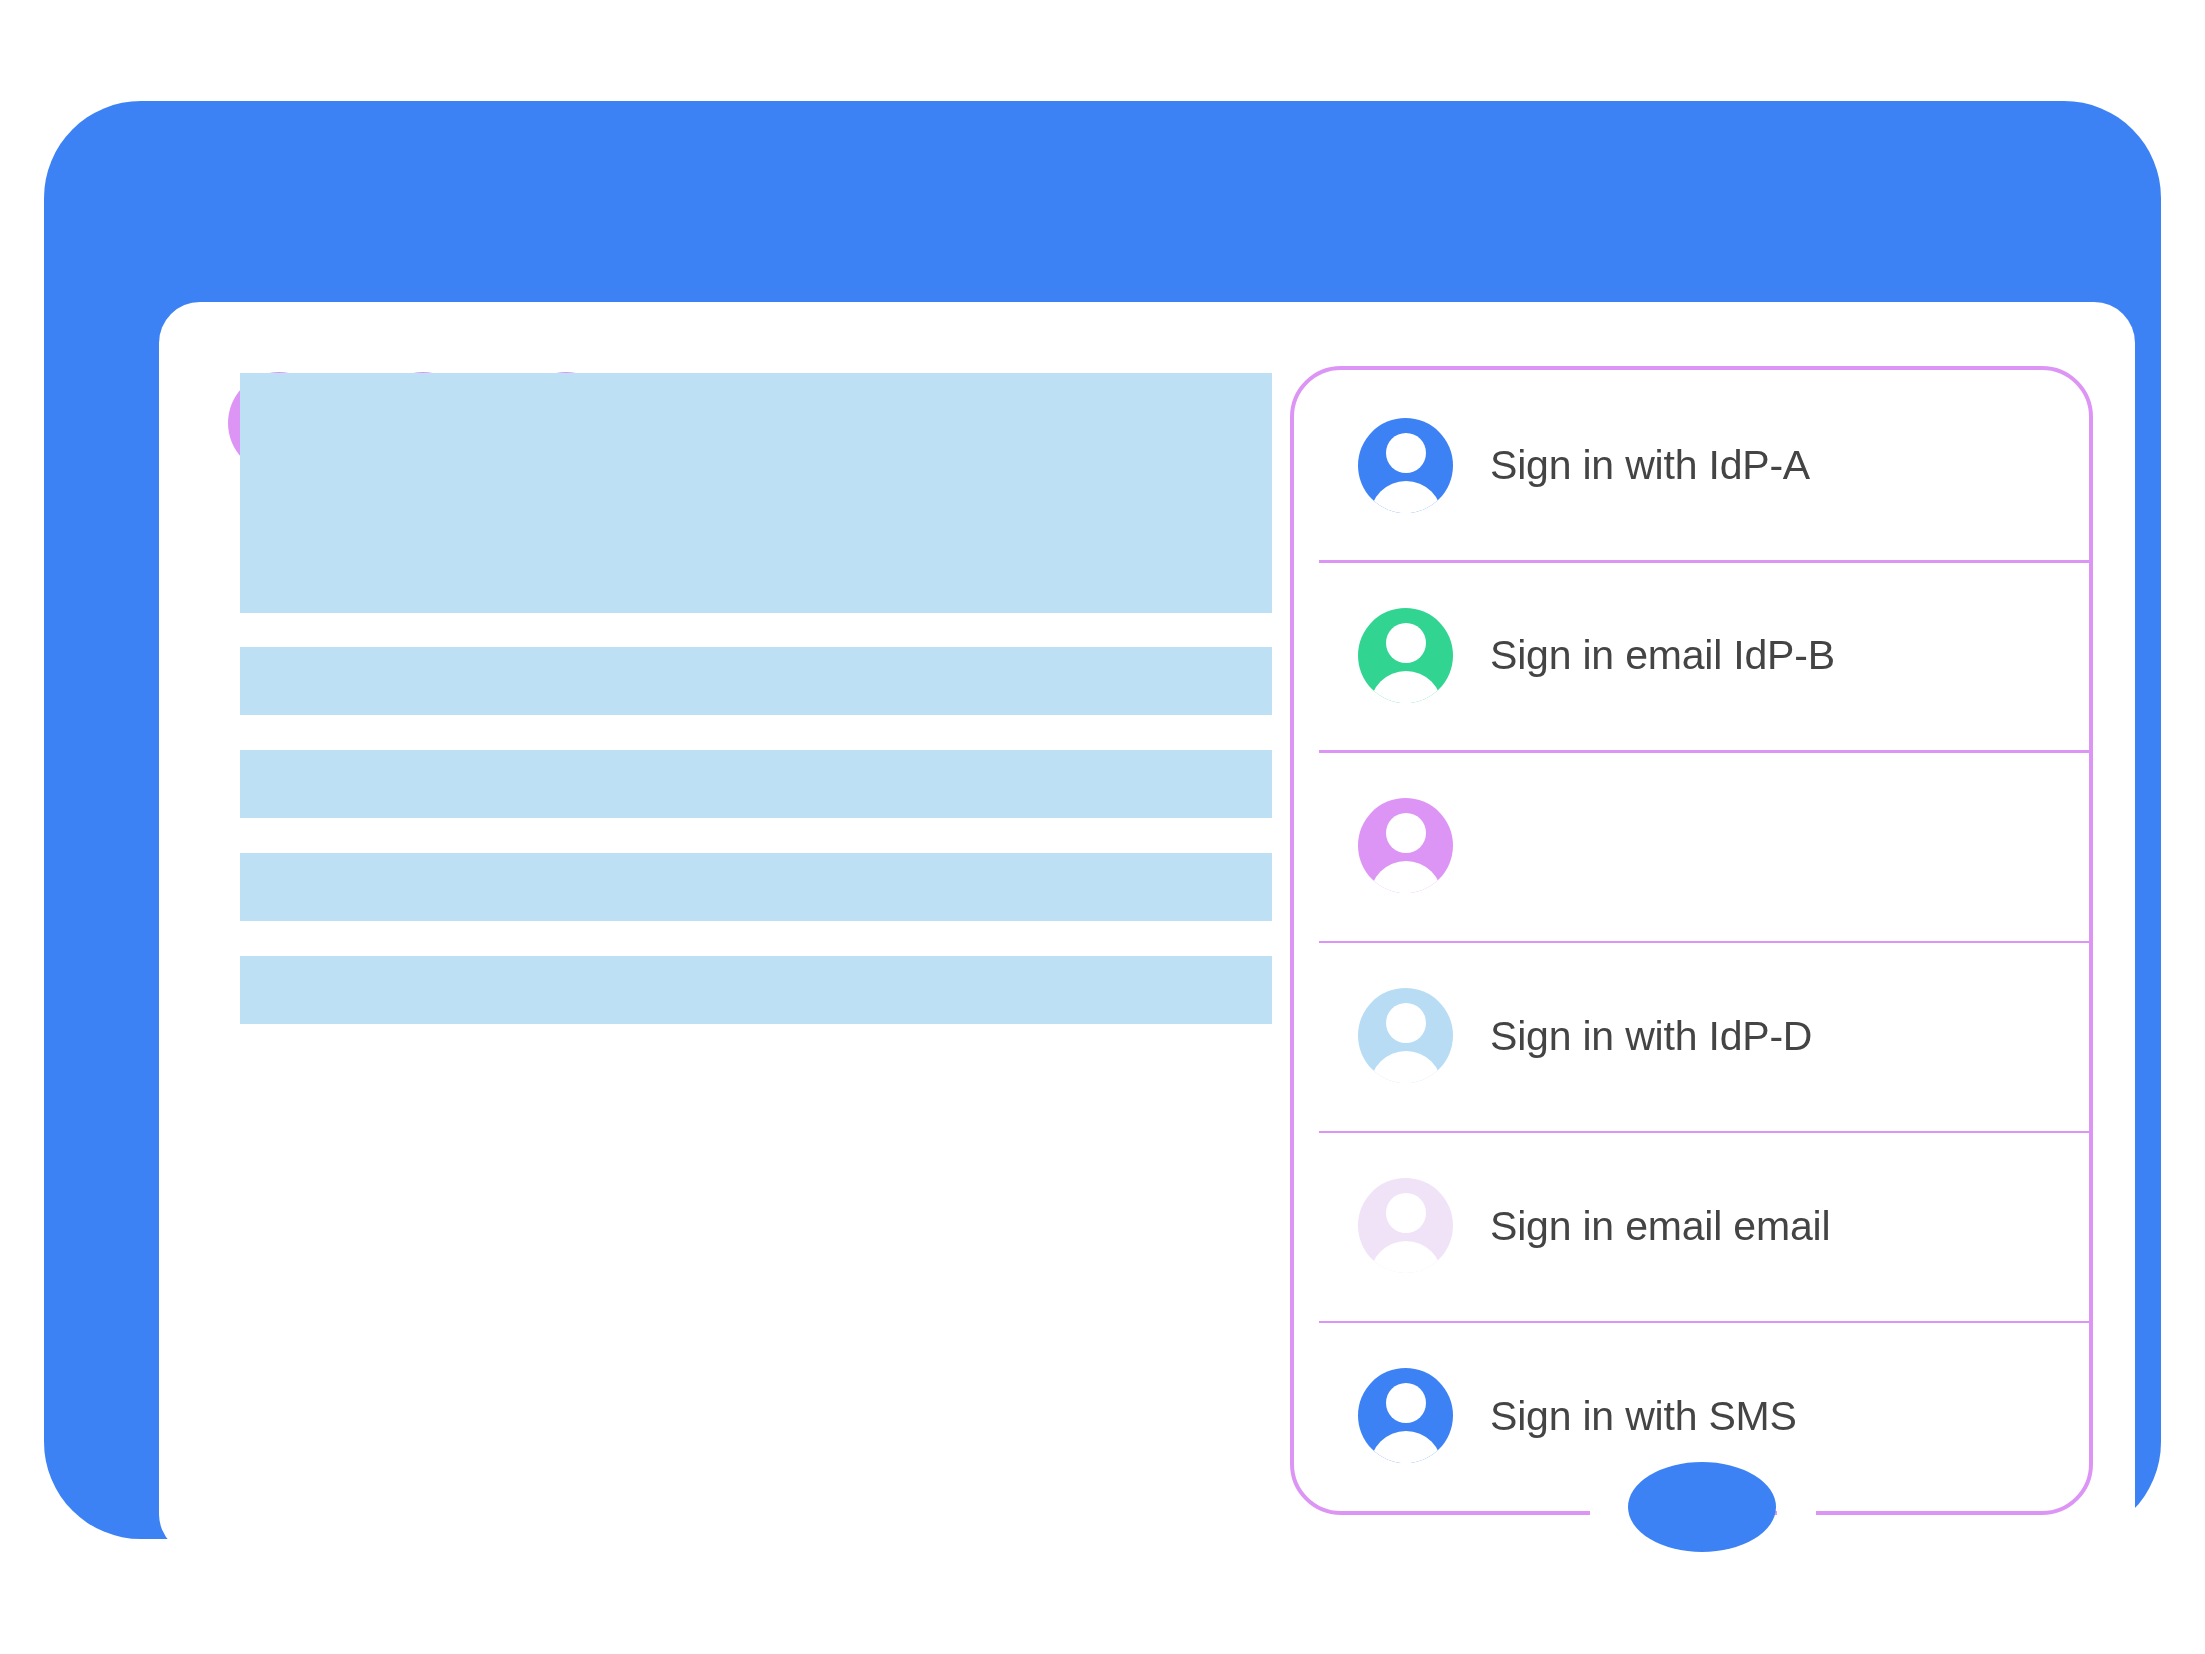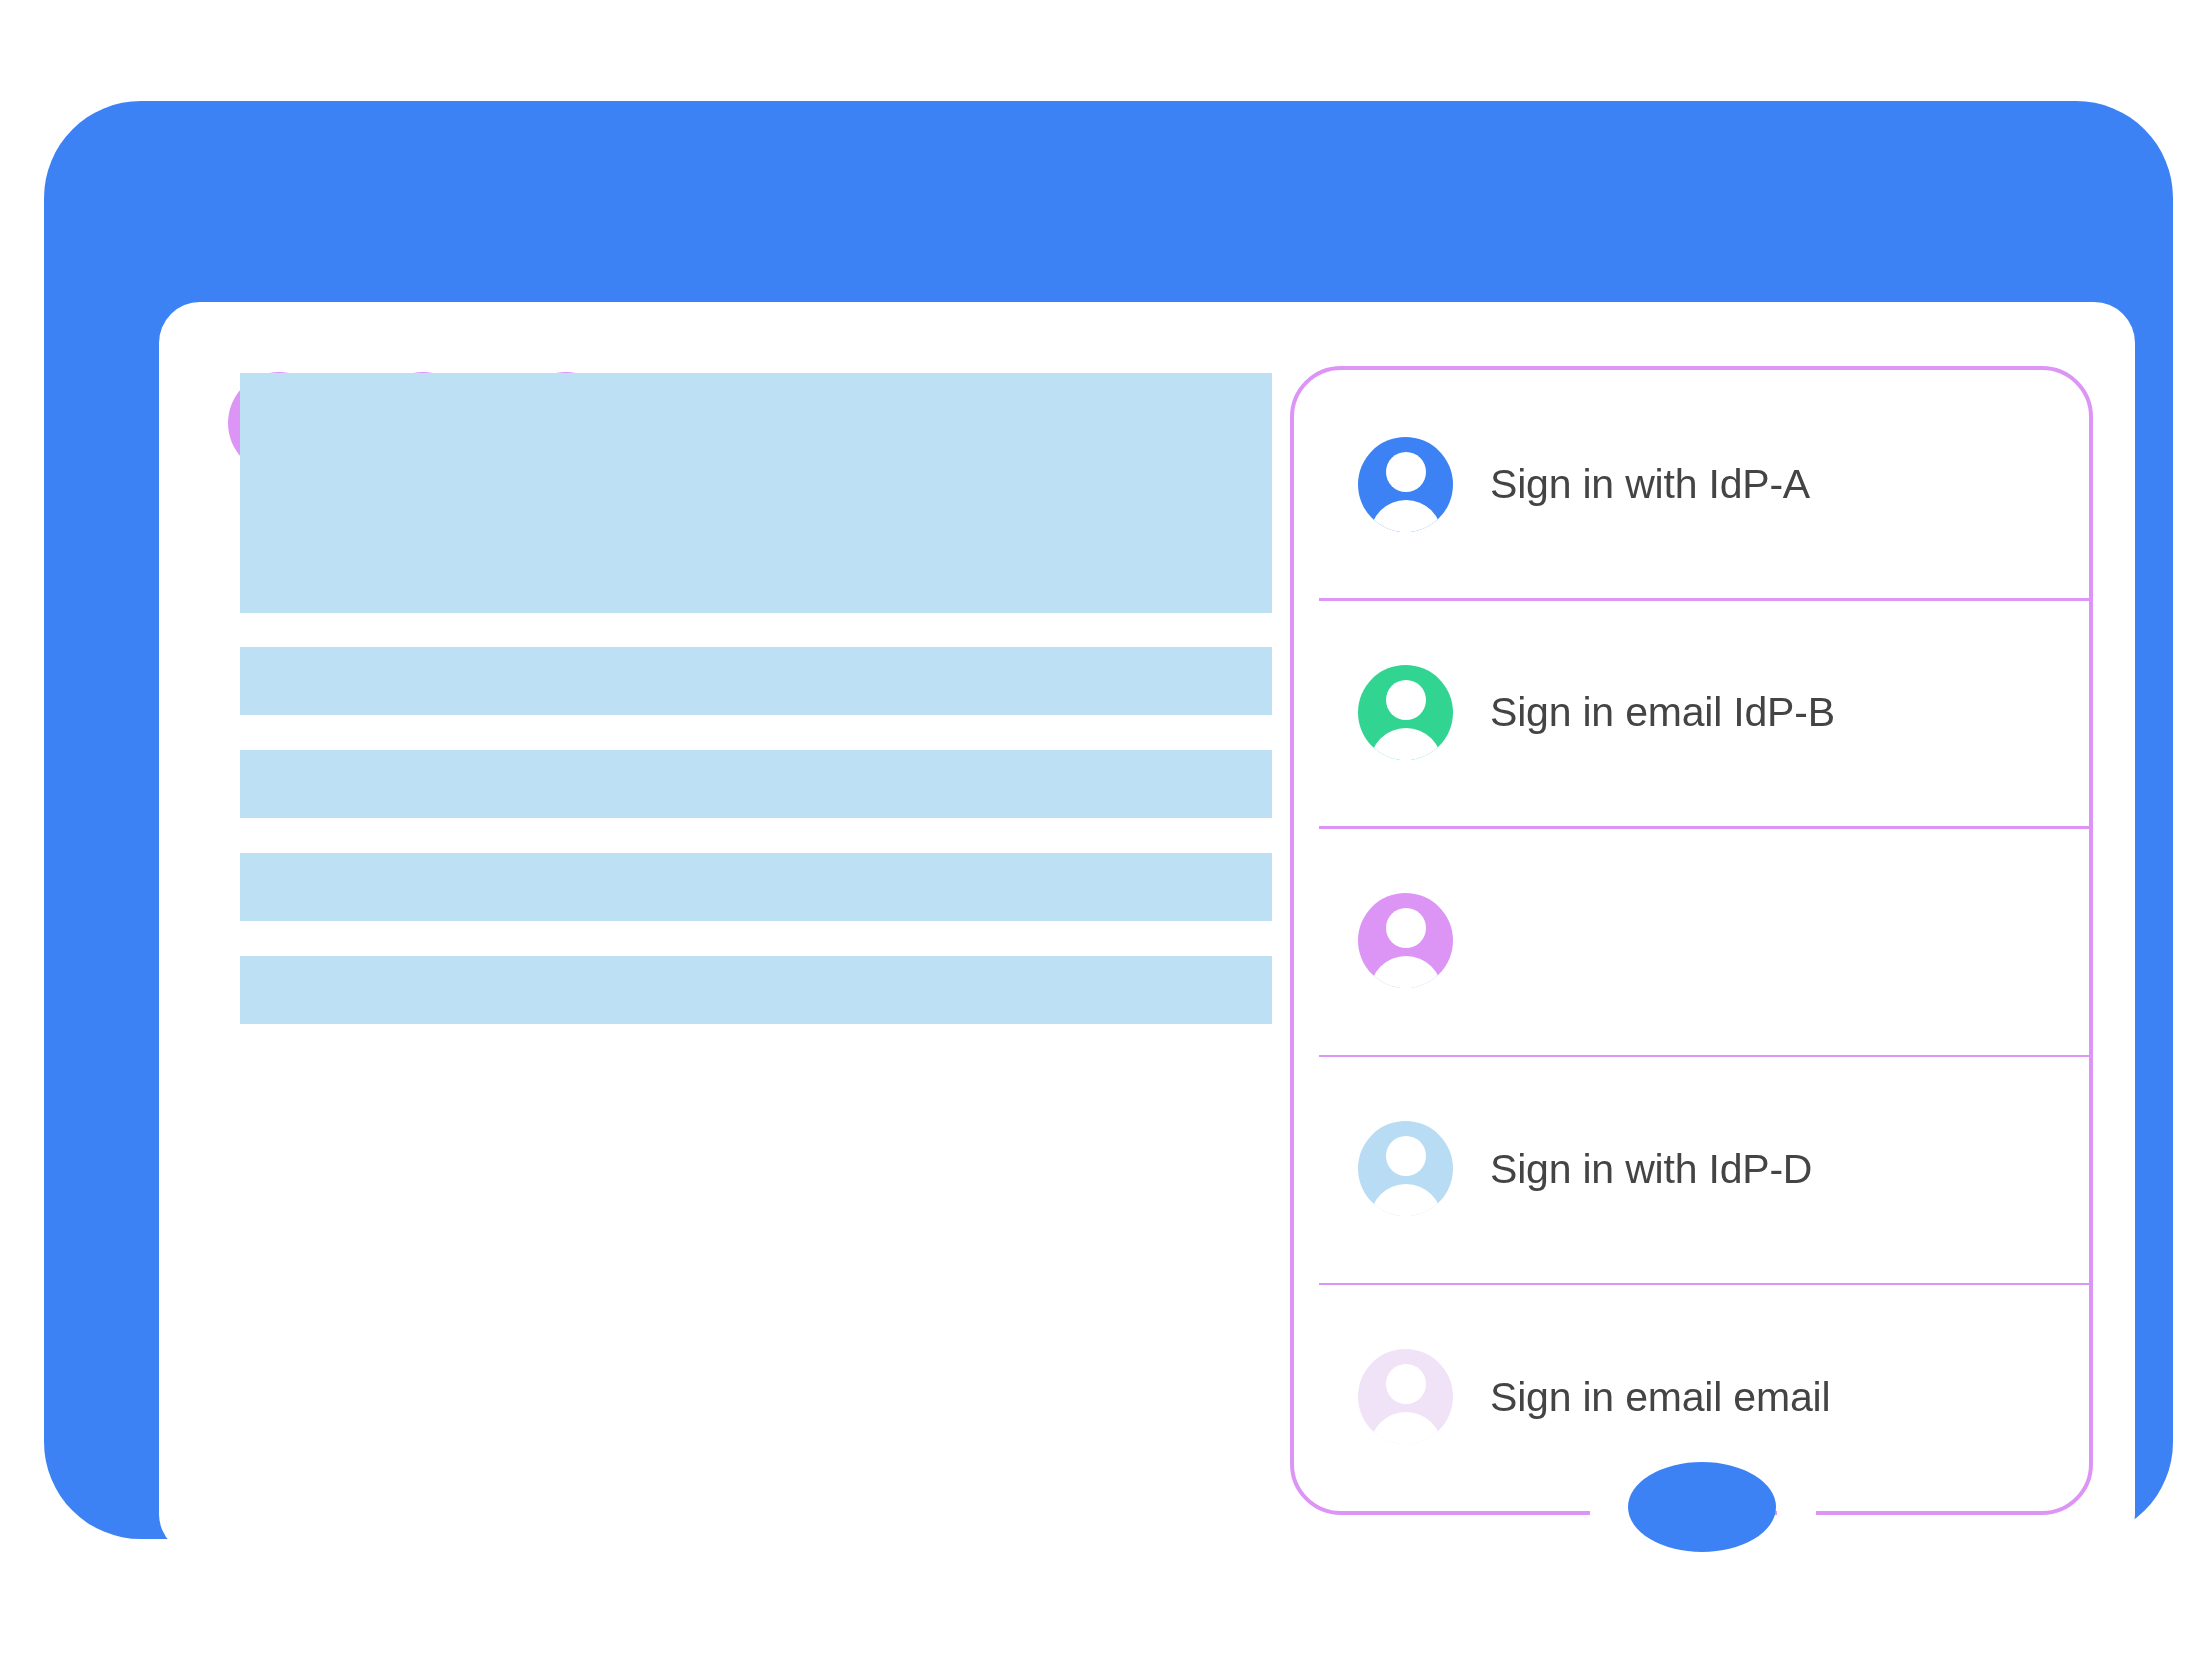--- a/index.html
+++ b/index.html
@@ -17,21 +17,20 @@
 
   
   #device-frame {
     position: absolute;
     left: 44px;
     top: 101px;
     width: 2117px;
     height: 1438px;
     border-radius: 97px;
     background: #3d82f5;
-    padding-left: 12px;
   }
 
   
   .notch-gap {
     position: absolute;
     background: #ffffff;
     top: 1361px;
     width: 39px;
     height: 90px;
     border-radius: 0;
@@ -231,20 +230,27 @@
             </div>
             <div class="signin-label">Sign in with IdP-D</div>
           </div>
           <div class="signin-item">
             <div class="avatar" style="background: rgb(240, 227, 248);">
               <div class="head"></div>
               <div class="body"></div>
             </div>
             <div class="signin-label">Sign in email email</div>
           </div>
+          <div class="signin-item">
+            <div class="avatar" style="background: rgb(61, 130, 245);">
+              <div class="head"></div>
+              <div class="body"></div>
+            </div>
+            <div class="signin-label">Sign in with SMS</div>
+          </div>
         </div>
     </div>
 
   </div>
 
   <div class="notch-gap" id="notch-gap-left"></div>
   <div class="notch-gap" id="notch-gap-right"></div>
   <div id="home-button"></div>
 
 </div>

